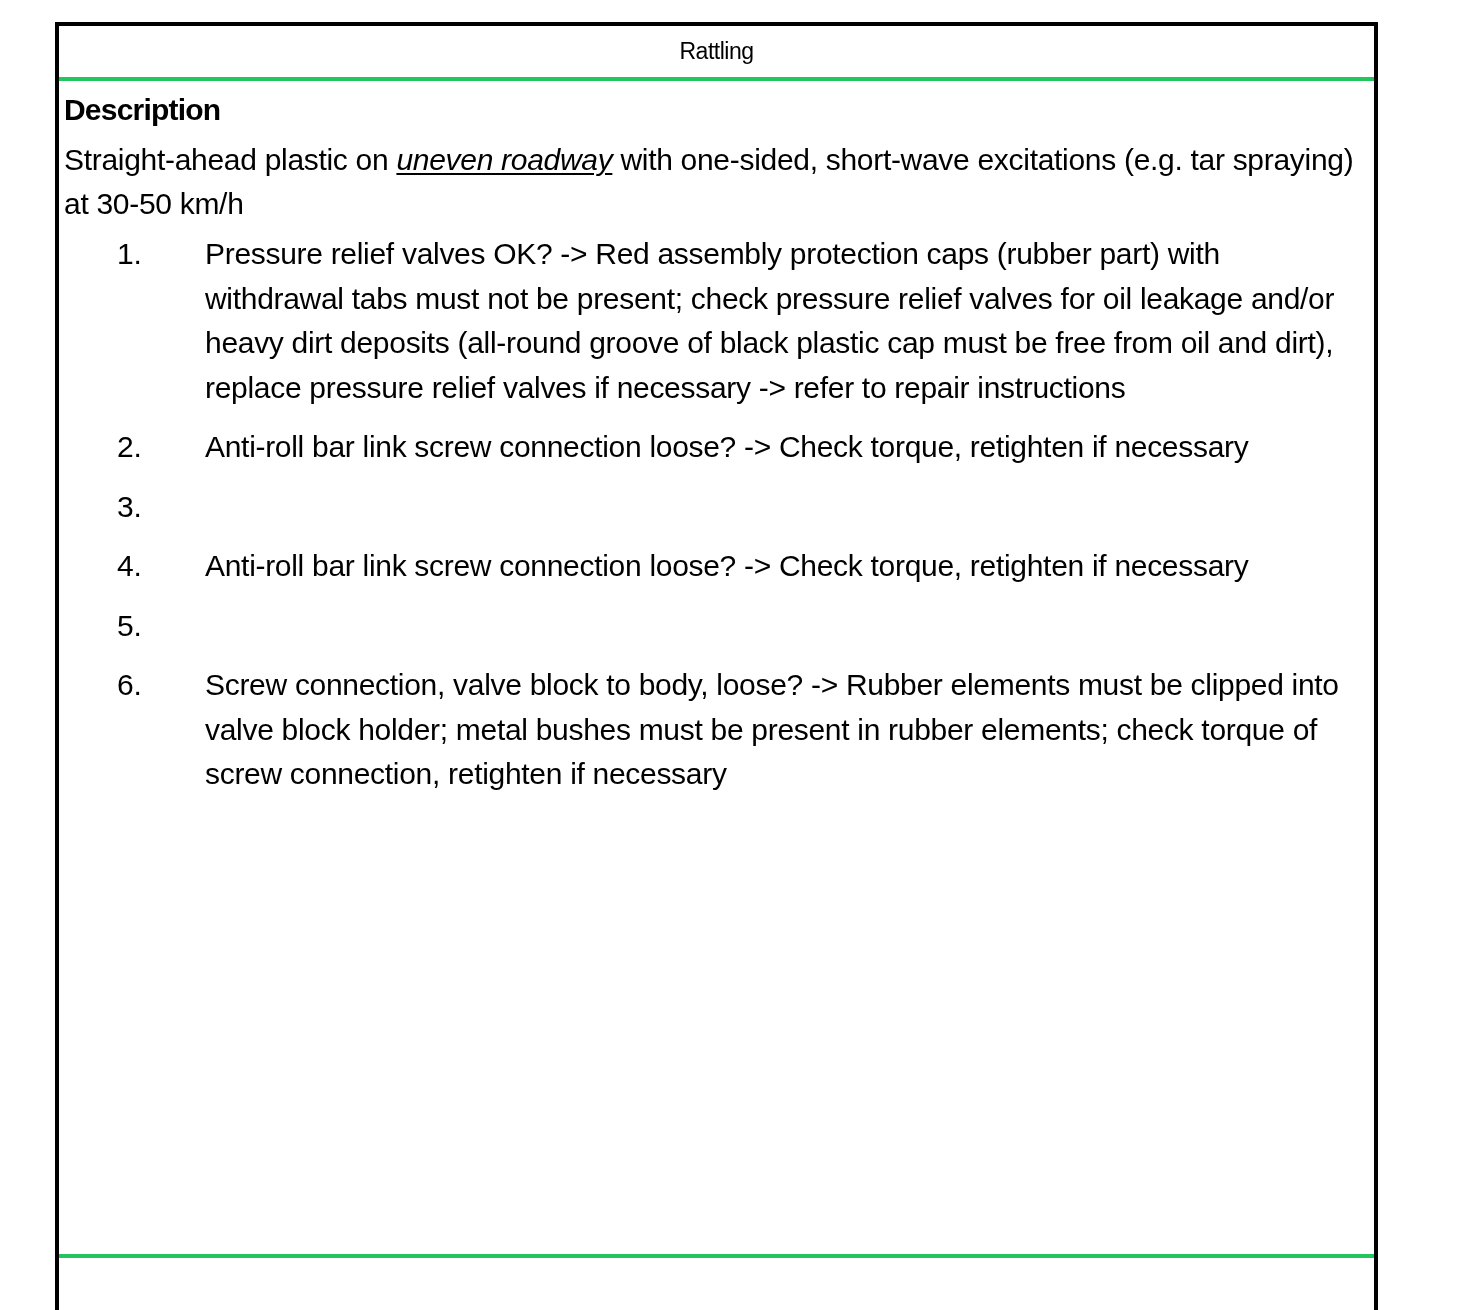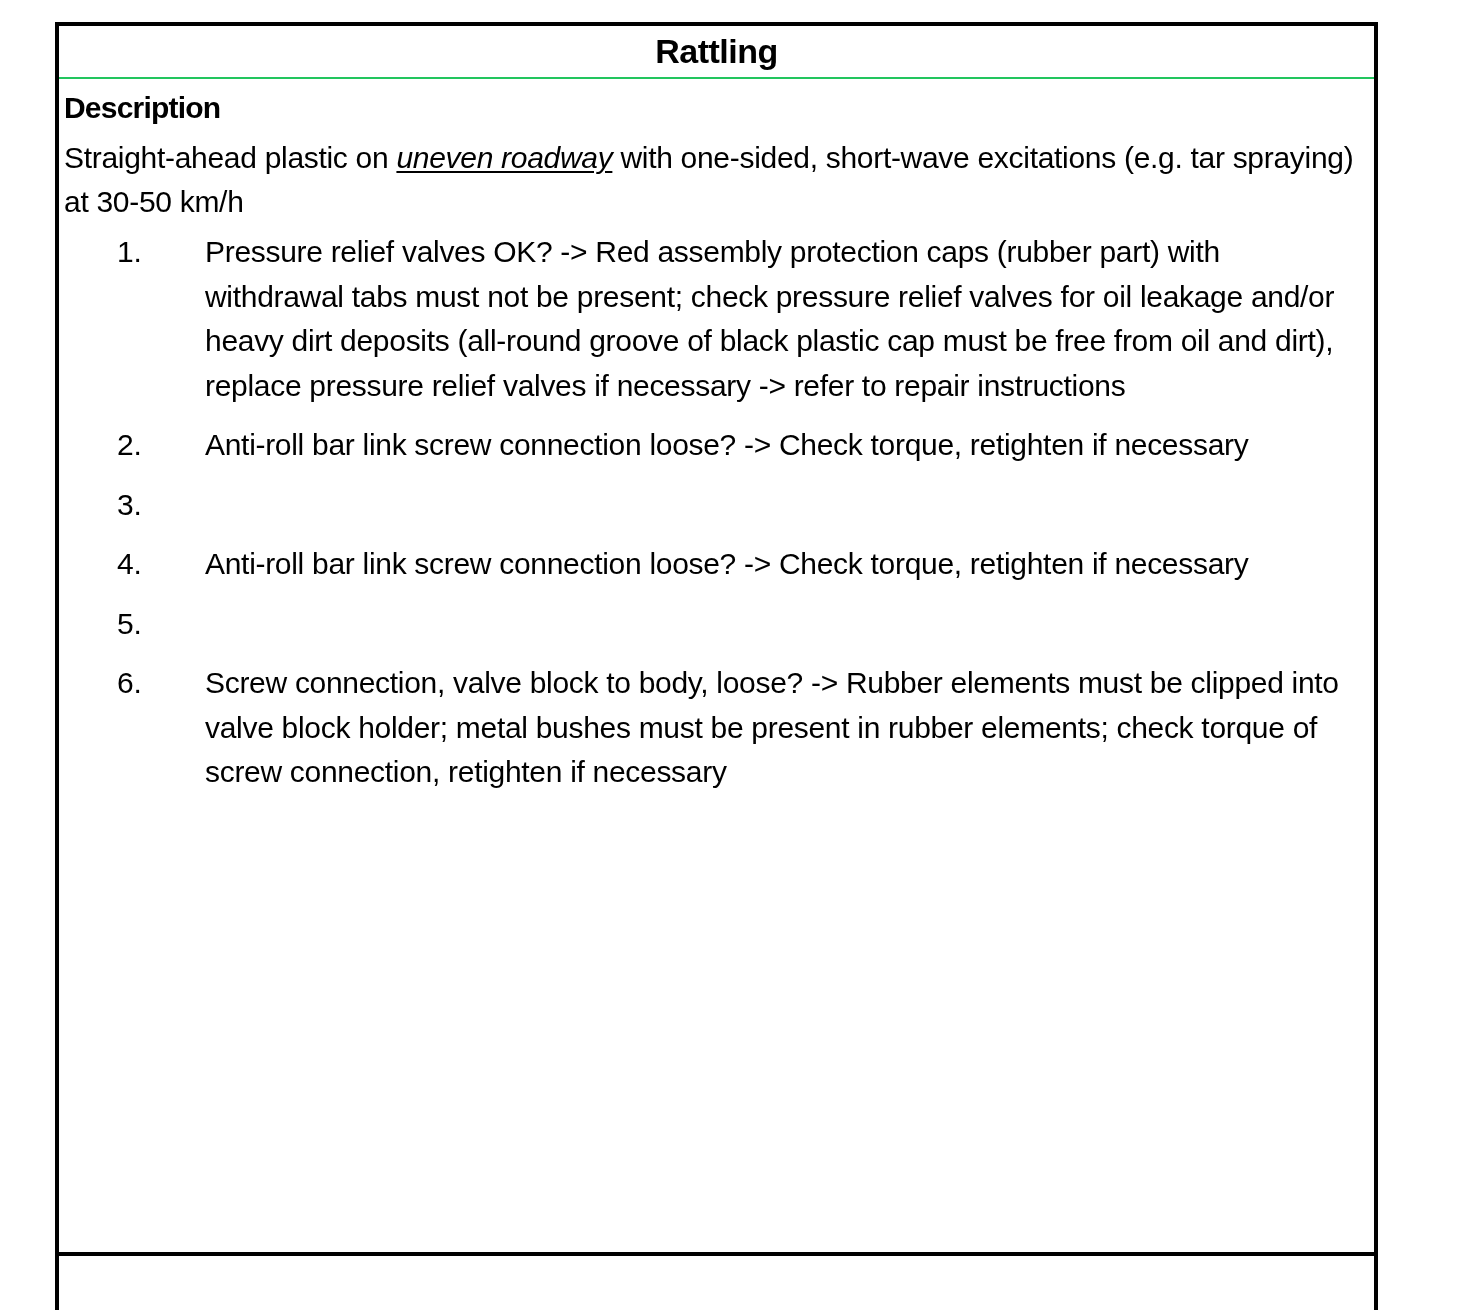--- a/index.html
+++ b/index.html
@@ -21,31 +21,31 @@
     top: 22px;
     width: 1323px;
     height: 1300px;
     box-sizing: border-box;
     border-left: 4px solid #000;
     border-right: 4px solid #000;
     border-top: 4px solid #000;
   }
   .title-row {
     height: 51px;
-    border-bottom: 2px solid #22c55e;
+    border-bottom: 4px solid #22c55e;
     display: flex;
     align-items: center;
     justify-content: center;
-    font-weight: bold;
-    font-size: 34px;
+    font-weight: normal;
+    font-size: 23px;
     letter-spacing: -0.5px;
   }
   .body-cell {
     height: 1170px;
-    border-bottom: 4px solid #000000;
+    border-bottom: 4px solid #22c55e;
     padding-left: 5px;
     padding-right: 12px;
     box-sizing: border-box;
   }
   .section-heading {
     font-weight: bold;
     font-size: 30px;
     letter-spacing: -0.8px;
     line-height: 44px;
     margin: 8px 0 6px 0;

